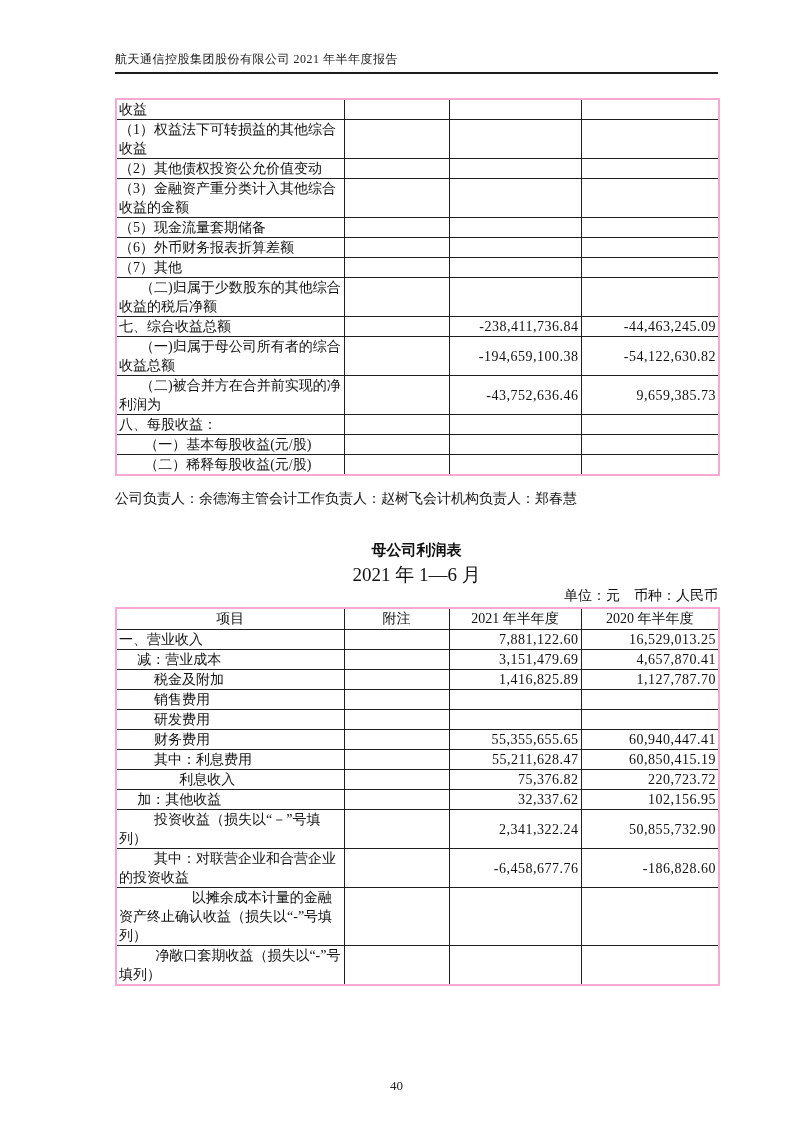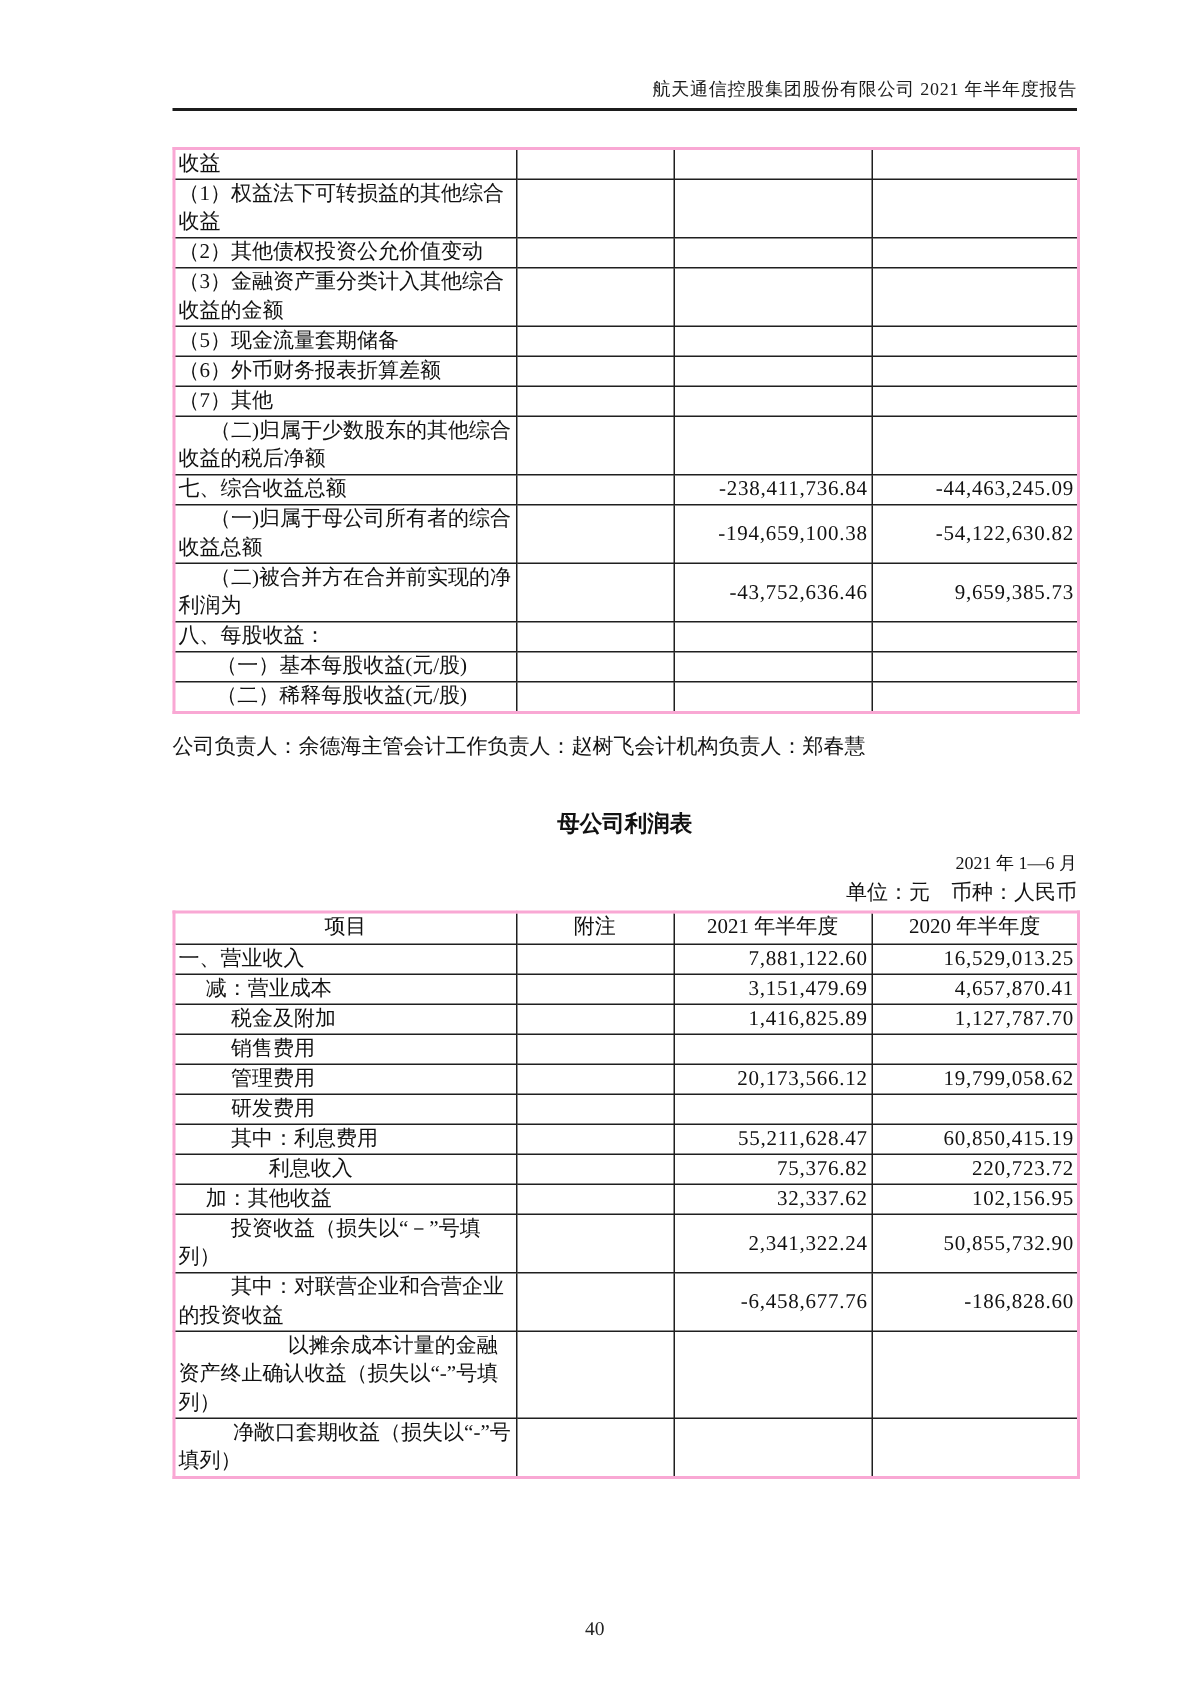--- a/index.html
+++ b/index.html
@@ -9,21 +9,21 @@
     width: 793px;
     height: 1122px;
     background: #fff;
     color: #111;
     font-family: "Liberation Serif", "DejaVu Serif", serif;
     overflow: hidden;
   }
   .content { padding: 52px 75px 0 115px; }
 
   .doc-header-title {
-    text-align: right;
+    text-align: left;
     font-size: 12px;
     line-height: 15px;
     letter-spacing: 0.5px;
     color: #1a1a1a;
   }
   .header-rule {
     margin-top: 5px;
     border-top: 2px solid #1c1c1c;
     height: 0;
   }
@@ -54,21 +54,21 @@
     white-space: nowrap;
     letter-spacing: 0.5px;
   }
 
   .tbl1 { margin-top: 24px; }
 
   .notes { margin-top: 13px; font-size: 14px; line-height: 19px; color: #141414; }
   .notes p { margin: 0; }
 
   .stmt-title  { margin-top: 32px; text-align: center; font-weight: bold; font-size: 15px; line-height: 20px; }
-  .stmt-period { margin-top: 6px;  text-align: right; font-size: 12px; line-height: 18px; }
+  .stmt-period { margin-top: 6px;  text-align: center; font-size: 19px; line-height: 18px; }
   .stmt-unit   { margin-top: 3px;  text-align: right;  font-size: 14px; line-height: 18px; }
   .tbl2 { margin-top: 2px; }
 
   .page-number {
     position: absolute;
     left: 0; right: 0; bottom: 28px;
     text-align: center;
     font-size: 13px;
     color: #222;
   }
@@ -219,30 +219,30 @@
             <td class="c-val">1,416,825.89</td>
             <td class="c-val">1,127,787.70</td>
           </tr>
           <tr>
             <td class="c-label" style="text-indent: 2.5em;">销售费用</td>
             <td class="c-note"></td>
             <td class="c-val"></td>
             <td class="c-val"></td>
           </tr>
           <tr>
-            <td class="c-label" style="text-indent: 2.5em;">管理费用</td>
-            <td class="c-note"></td>
-            <td class="c-val">20,173,566.12</td>
-            <td class="c-val">19,799,058.62</td>
-          </tr>
-          <tr>
             <td class="c-label" style="text-indent: 2.5em;">研发费用</td>
             <td class="c-note"></td>
             <td class="c-val"></td>
             <td class="c-val"></td>
+          </tr>
+          <tr>
+            <td class="c-label" style="text-indent: 2.5em;">财务费用</td>
+            <td class="c-note"></td>
+            <td class="c-val">55,355,655.65</td>
+            <td class="c-val">60,940,447.41</td>
           </tr>
           <tr>
             <td class="c-label" style="text-indent: 2.5em;">其中：利息费用</td>
             <td class="c-note"></td>
             <td class="c-val">55,211,628.47</td>
             <td class="c-val">60,850,415.19</td>
           </tr>
           <tr>
             <td class="c-label" style="text-indent: 4.3em;">利息收入</td>
             <td class="c-note"></td>

